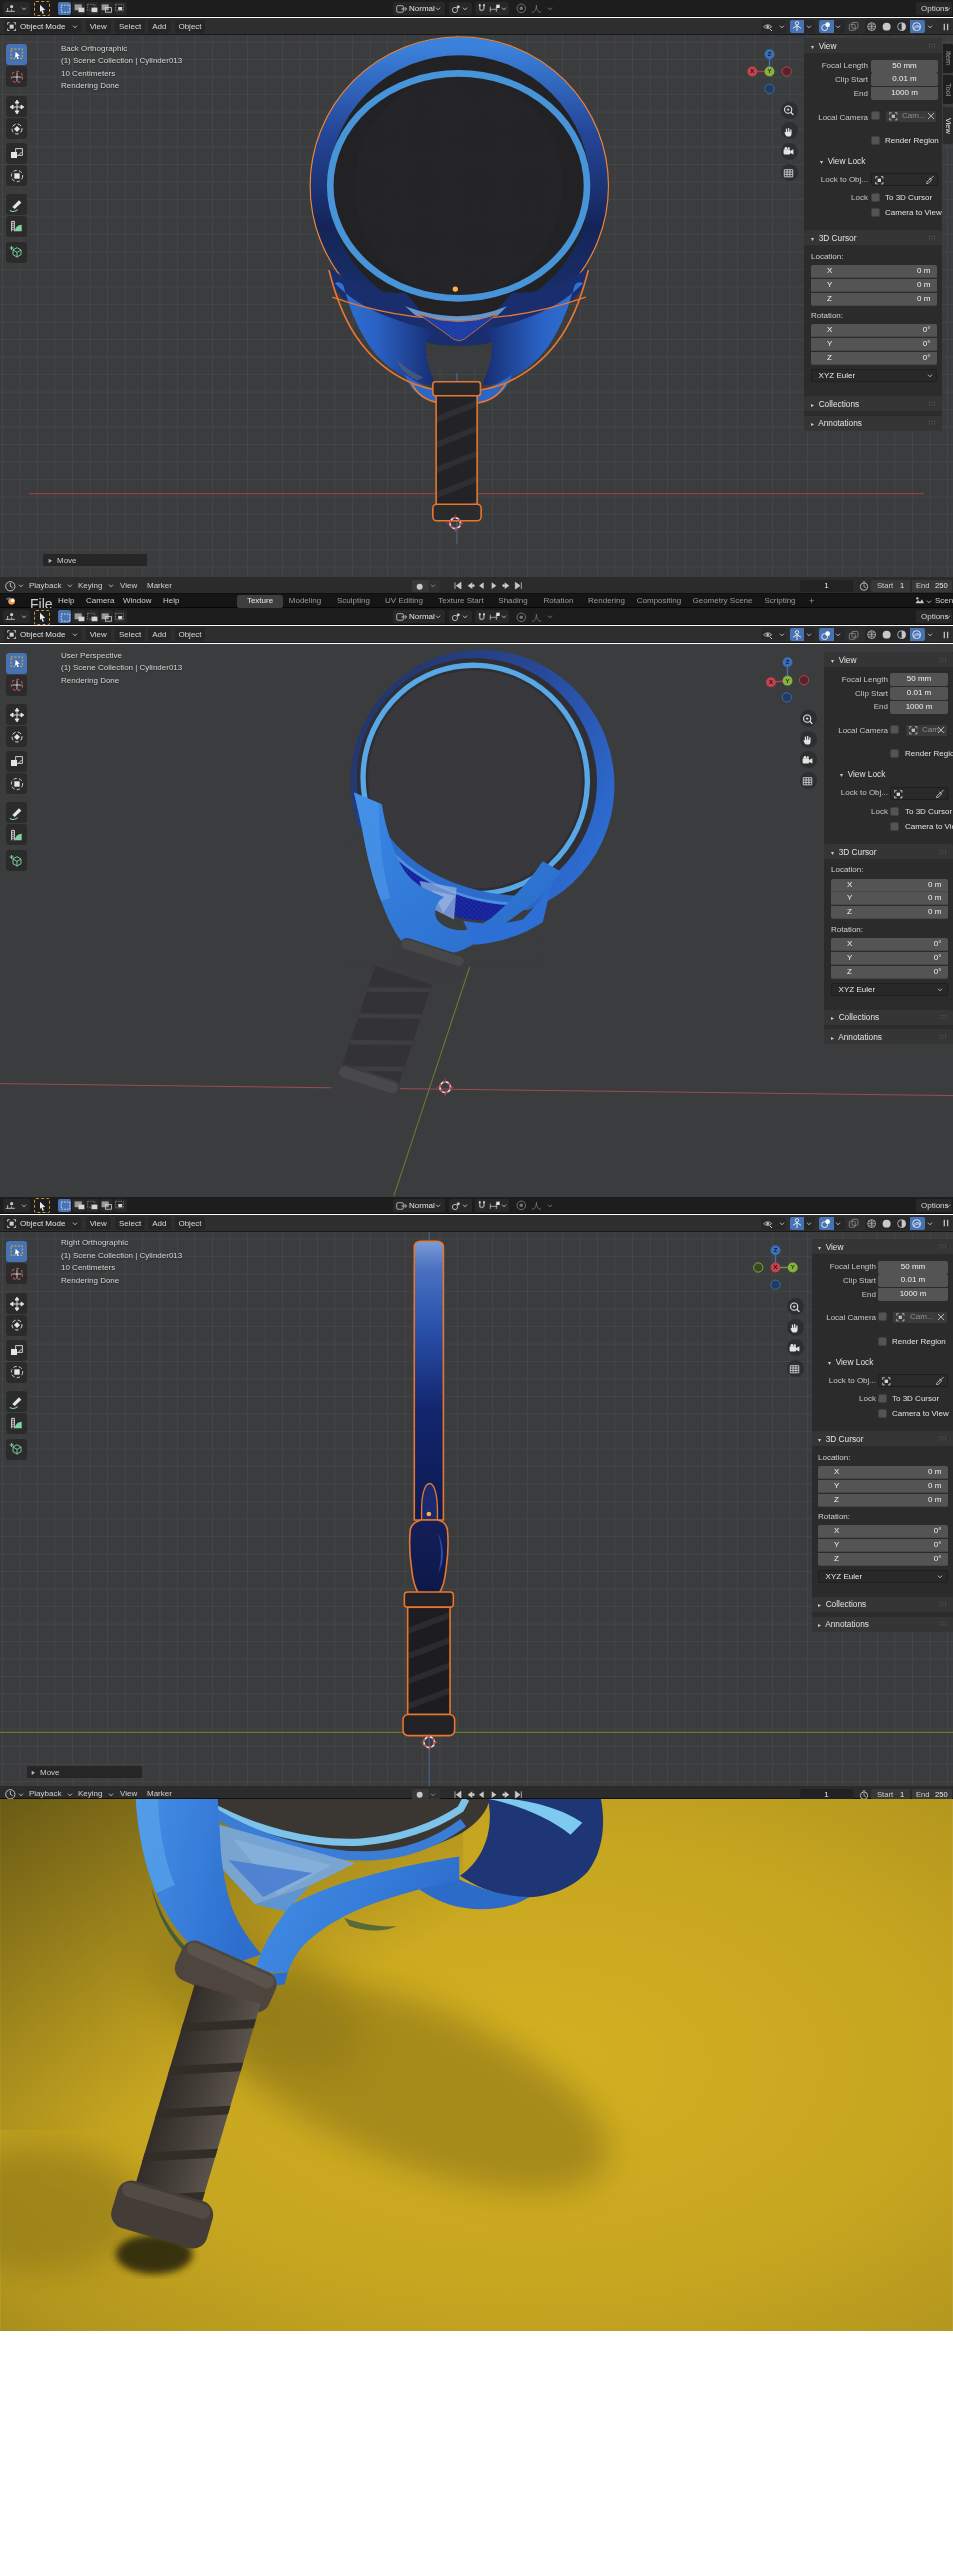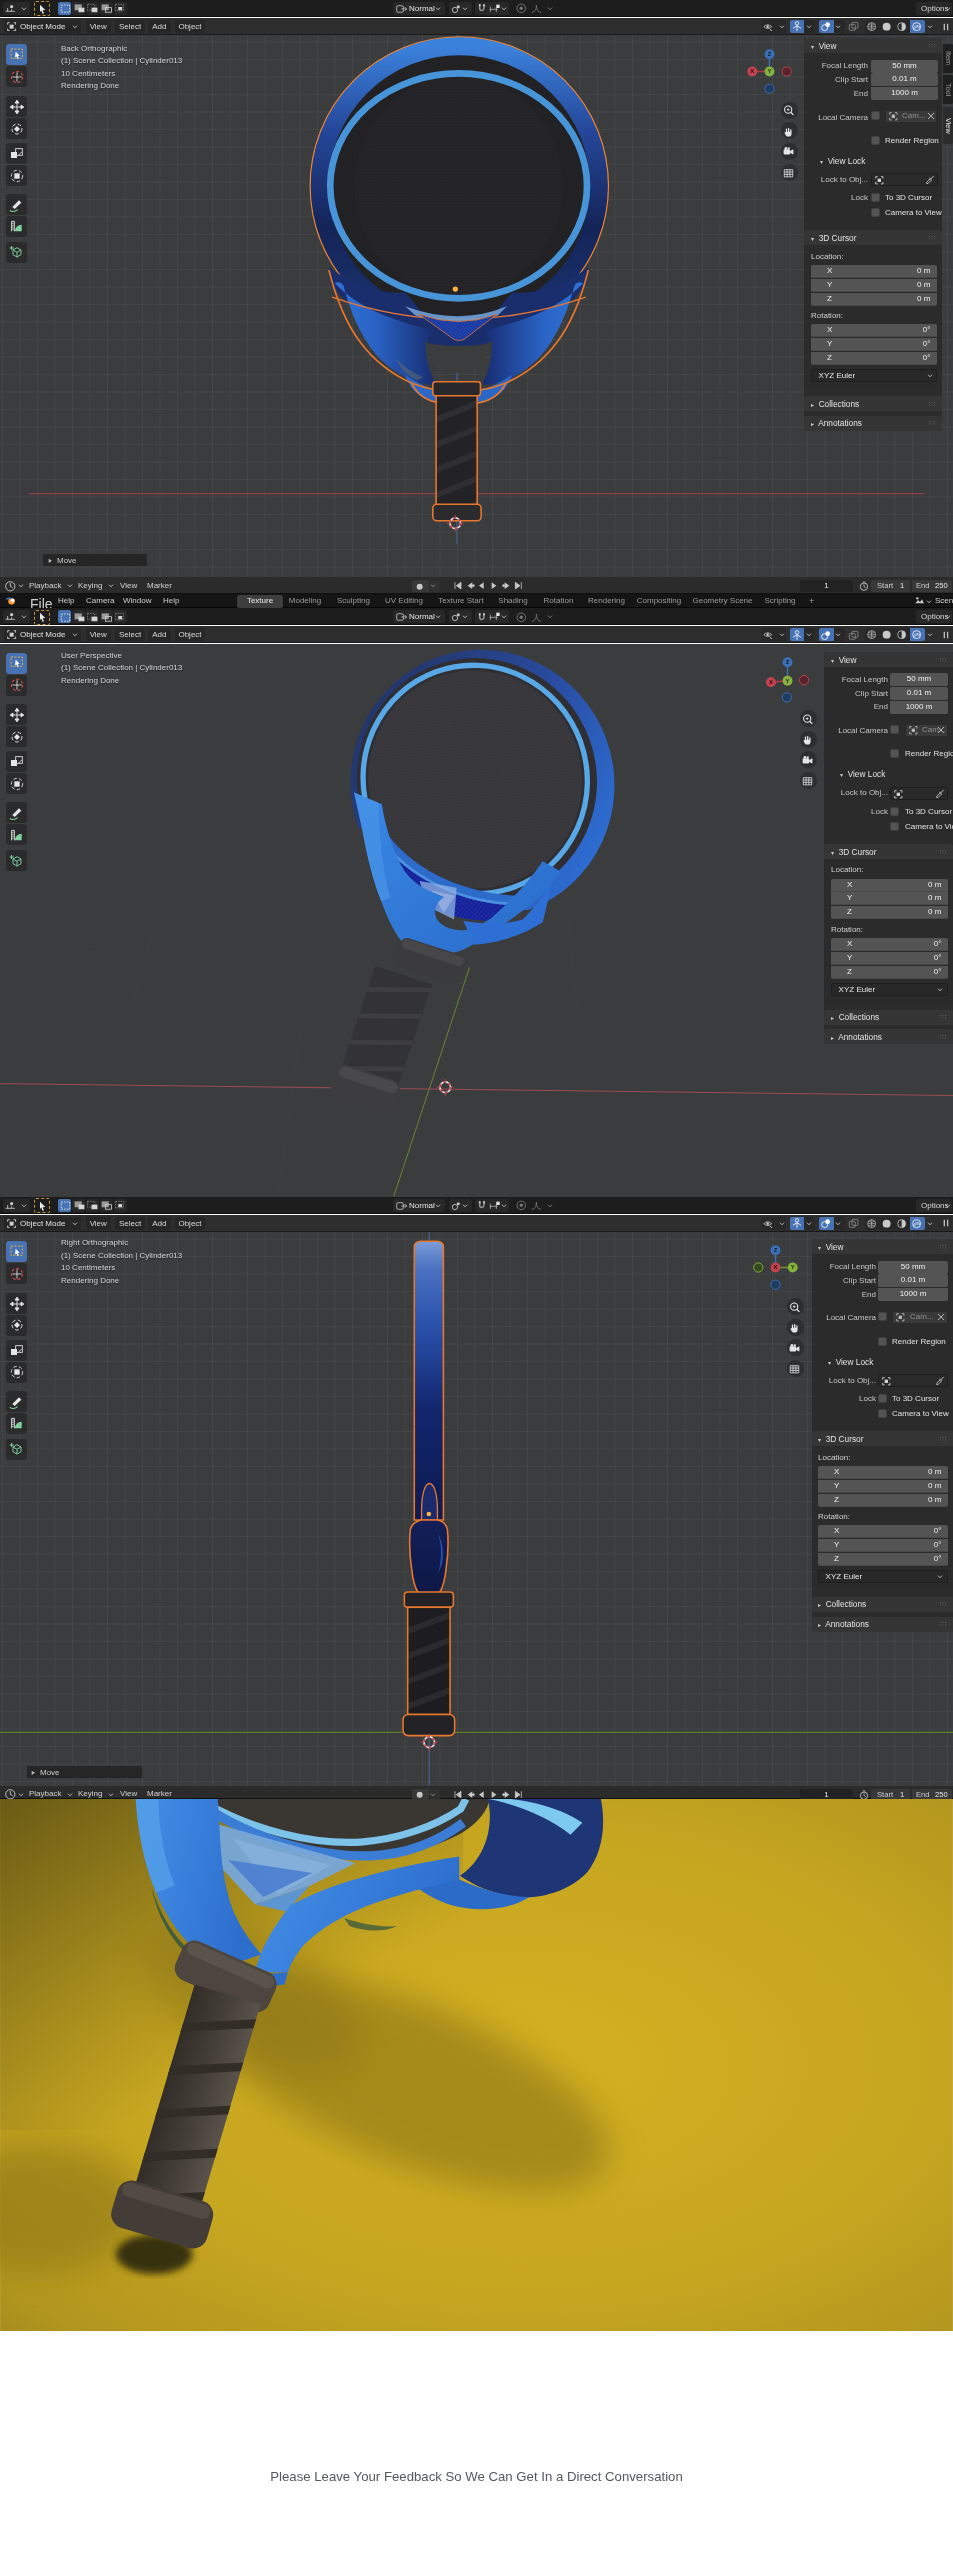--- a/index.html
+++ b/index.html
@@ -1454,14 +1454,13 @@
 <line x1="215" y1="638" x2="395" y2="574"></line>
         </g>
 </g>
 
 <g transform="rotate(16.5 245 628)">
 <rect x="170" y="591" width="150" height="74" rx="22" fill="#443d37"></rect>
 <rect x="176" y="595" width="138" height="22" rx="11" fill="#554d45" opacity="0.9"></rect>
 </g>
 
 </svg>
-<div class="abs" style="left:0;top:2470px;width:953px;text-align:center;font-size:13.2px;line-height:13.2px;color:#55585c">Please Leave Your Feedback So We Can Get In a Direct Conversation</div>
 </div>
 
 </body></html>

